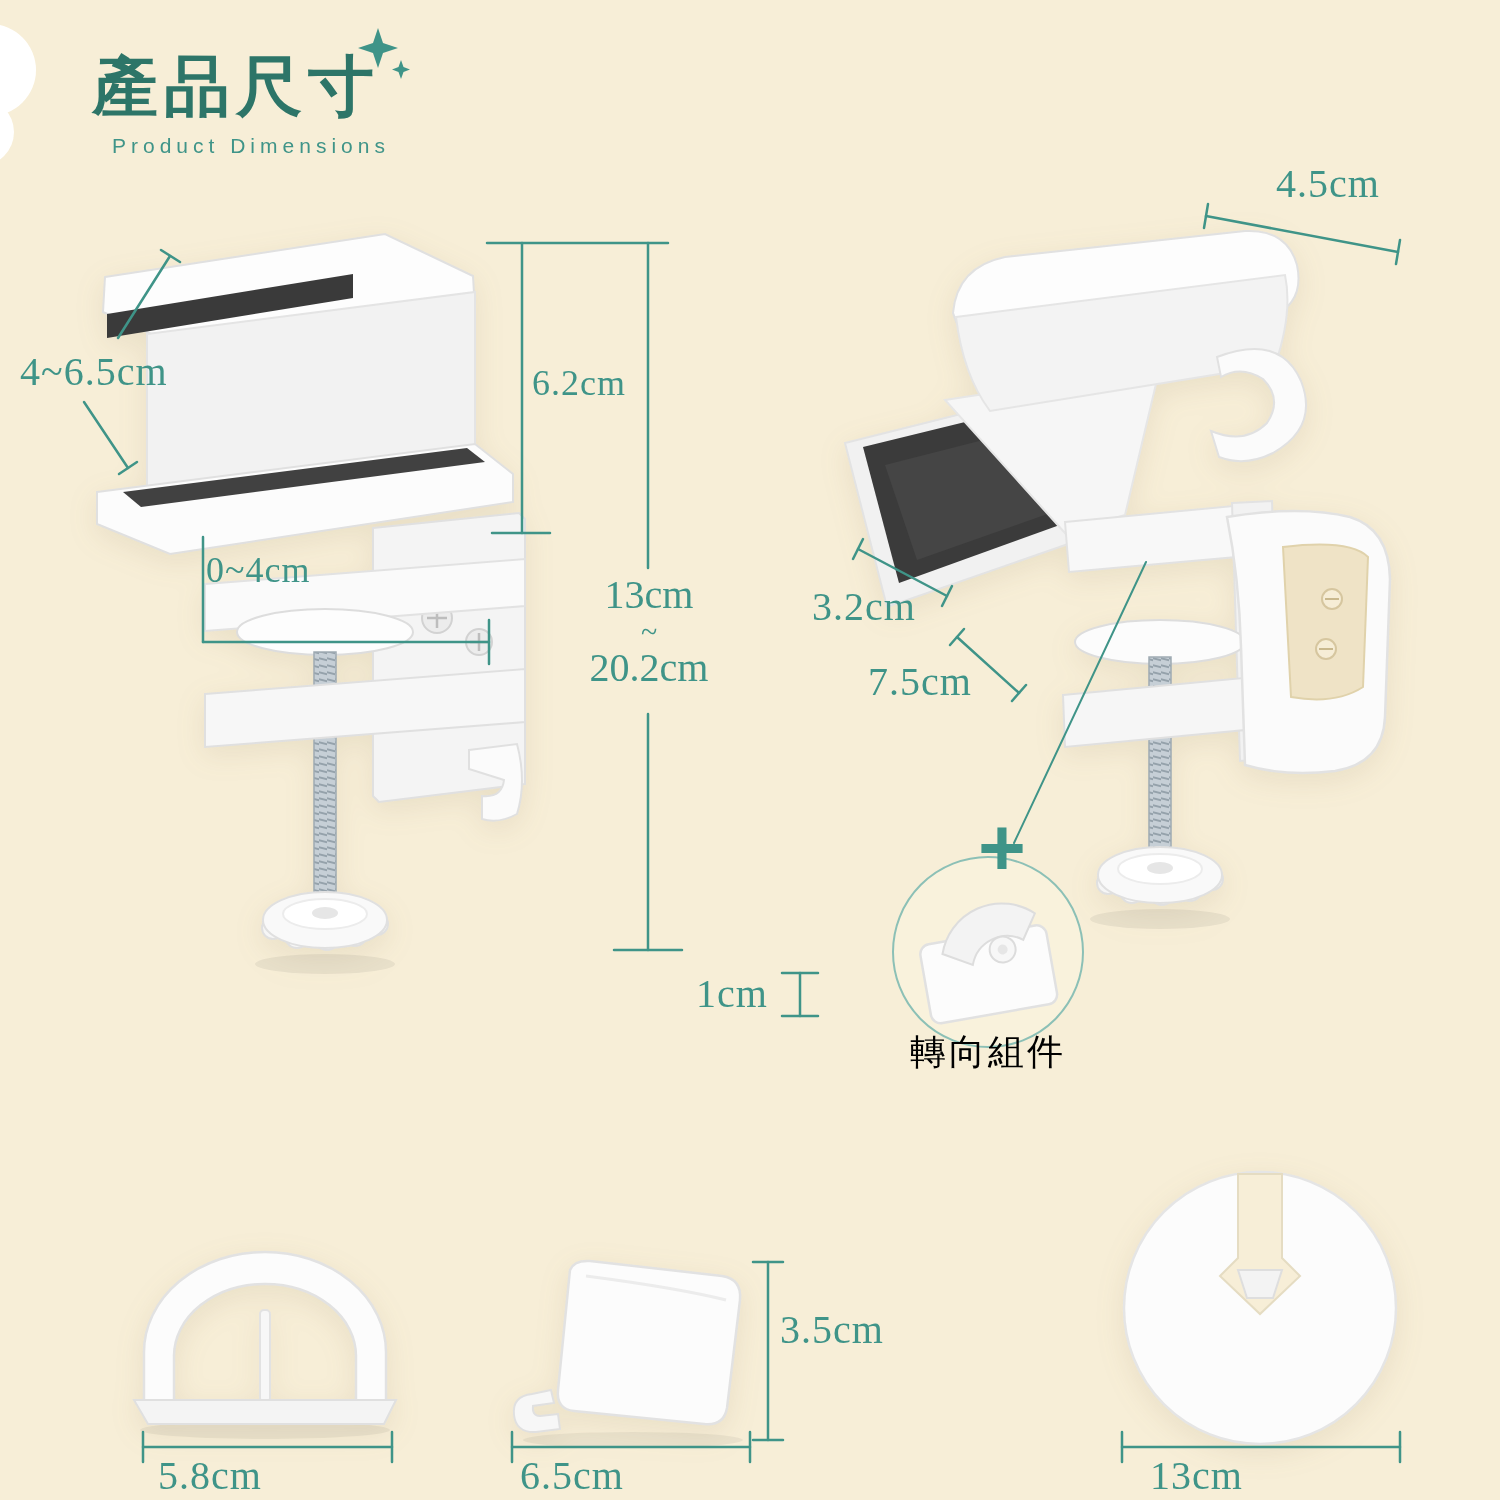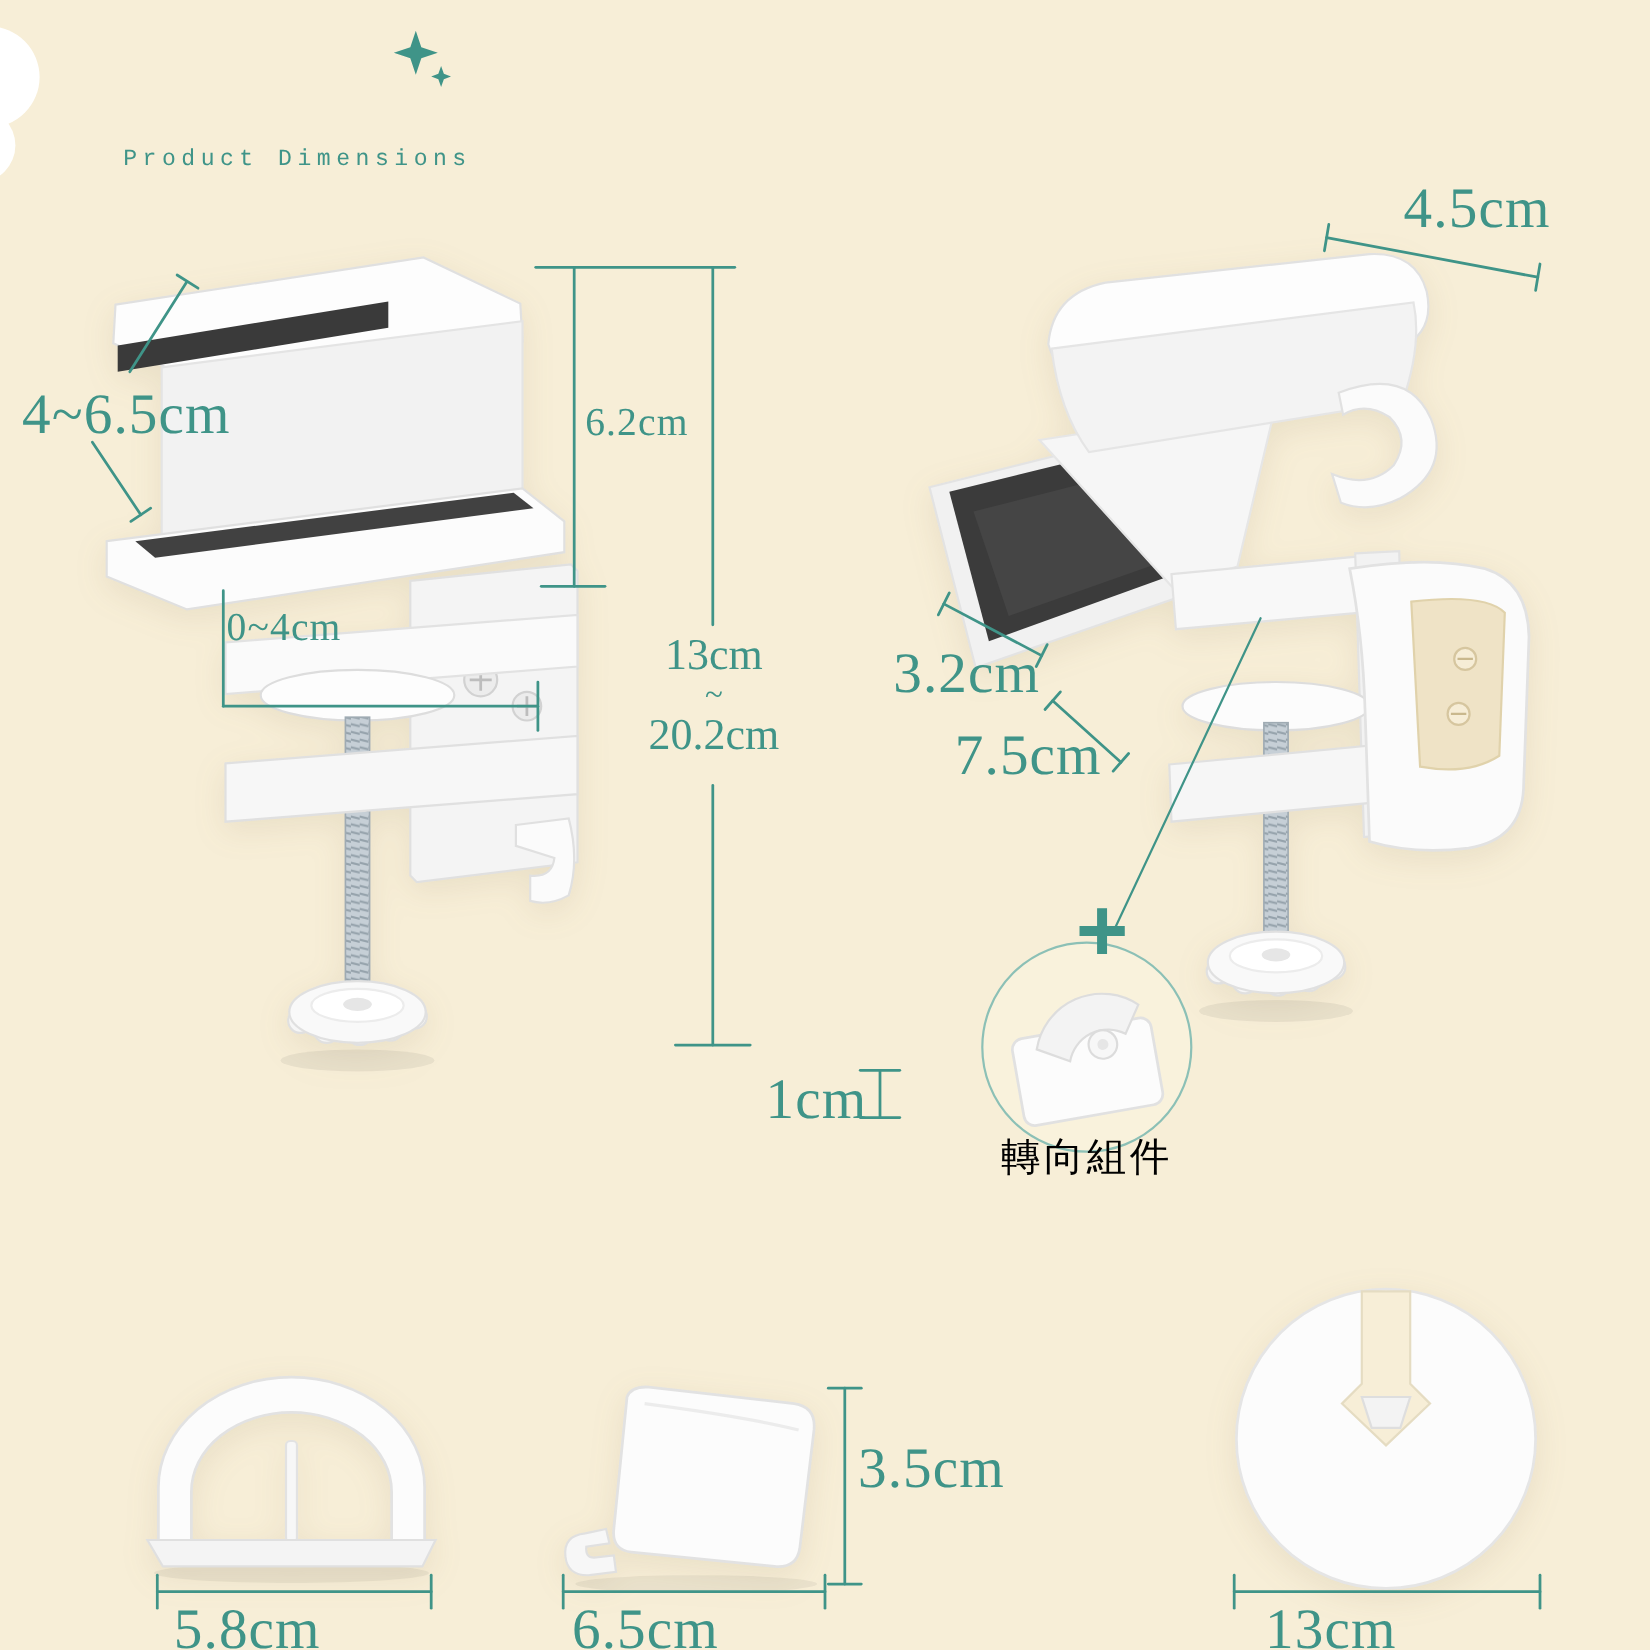--- a/index.html
+++ b/index.html
@@ -14,24 +14,24 @@
   .product { filter: drop-shadow(0 8px 14px rgba(120,100,60,0.10)); }
 
   .title {
     position: absolute; left: 92px; top: 42px;
     font-size: 66px; letter-spacing: 6px; font-weight: 700;
     color: #2d7568; font-family: "Liberation Serif", serif;
   }
   .subtitle {
     position: absolute; left: 112px; top: 134px;
     font-size: 21px; letter-spacing: 5px; color: #3f9488;
-    font-family: Liberation Mono, monospace;
+    font-family: Liberation Sans, sans-serif;
   }
   .dim-label {
-    position: absolute; color: #3f9488; font-size: 52px;
+    position: absolute; color: #3f9488; font-size: 40px;
     letter-spacing: 1px; white-space: nowrap;
     font-family: "Liberation Serif", serif;
   }
   .dim-label.sm { font-size: 36px; }
   .center { text-align: left; }
   .height-stack {
     position: absolute; left: 563px; top: 572px; width: 172px;
     text-align: center; color: #3f9488;
   }
   .height-stack .num { font-size: 40px; display: block; line-height: 1.15; }
@@ -57,20 +57,21 @@
 
 <div class="canvas">
 
   <div class="abs" style="left:-48px; top:22px;">
     <svg width="110" height="150" viewBox="0 0 110 150">
       <circle cx="38" cy="48" r="46" fill="#ffffff"></circle>
       <circle cx="28" cy="110" r="34" fill="#ffffff"></circle>
     </svg>
   </div>
 
+  <div class="title">產品尺寸</div>
   <div class="subtitle">Product Dimensions</div>
   <div class="abs" style="left:352px; top:26px;">
     <svg width="64" height="64" viewBox="0 0 64 64">
       <path d="M26,2 L31,17 L46,22 L31,27 L26,42 L21,27 L6,22 L21,17 Z" fill="#3f9488"></path>
       <path d="M49,34 L51.5,41 L58,43.5 L51.5,46 L49,53 L46.5,46 L40,43.5 L46.5,41 Z" fill="#3f9488"></path>
     </svg>
   </div>
 
   <div class="abs product" style="left:55px; top:222px;">
     <svg width="480" height="770" viewBox="0 0 480 770">

